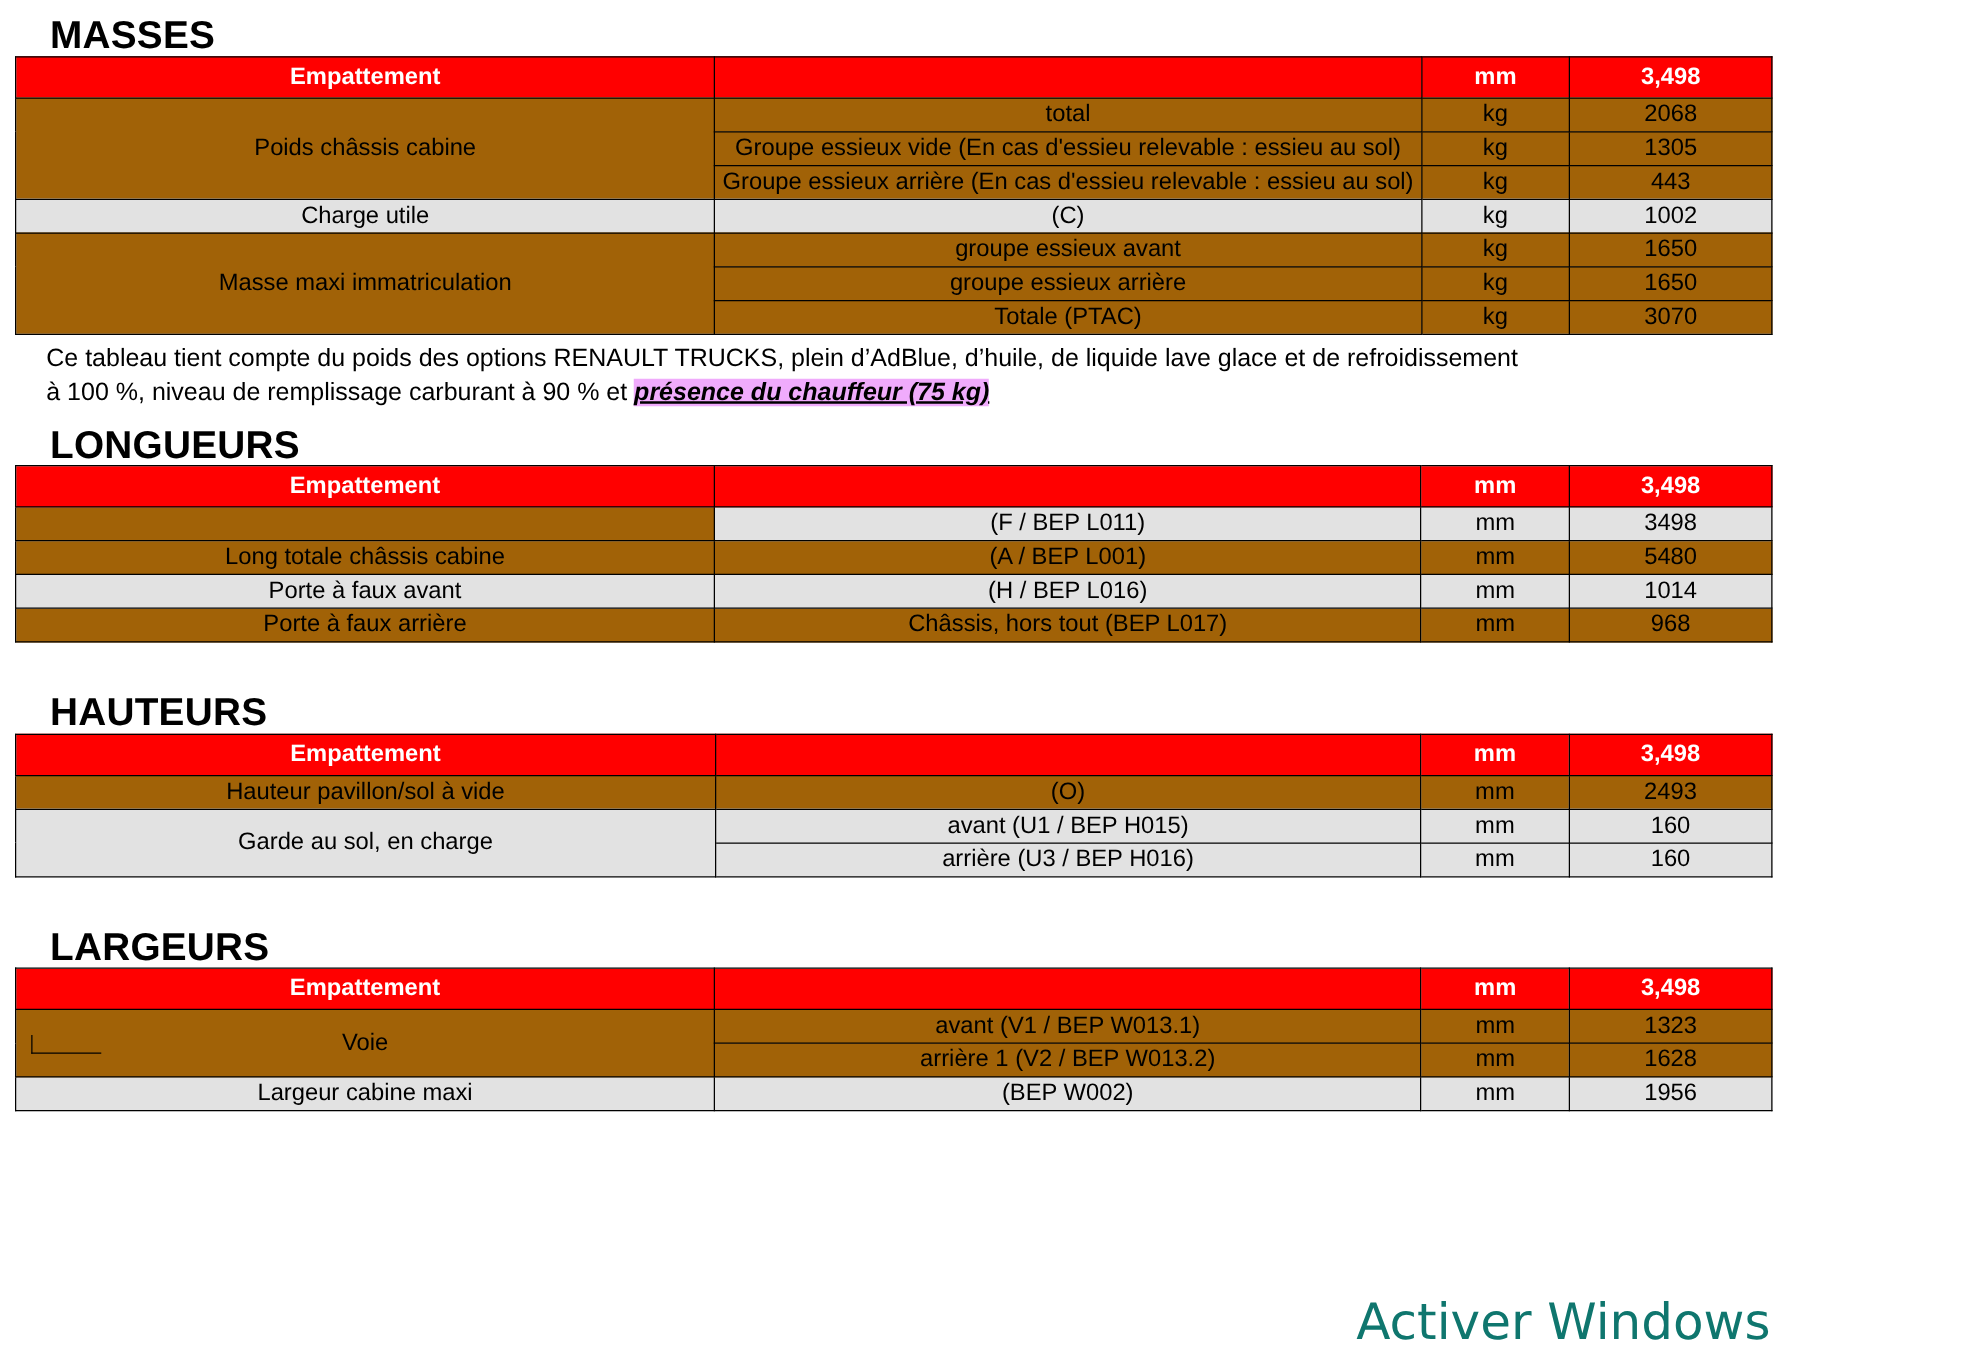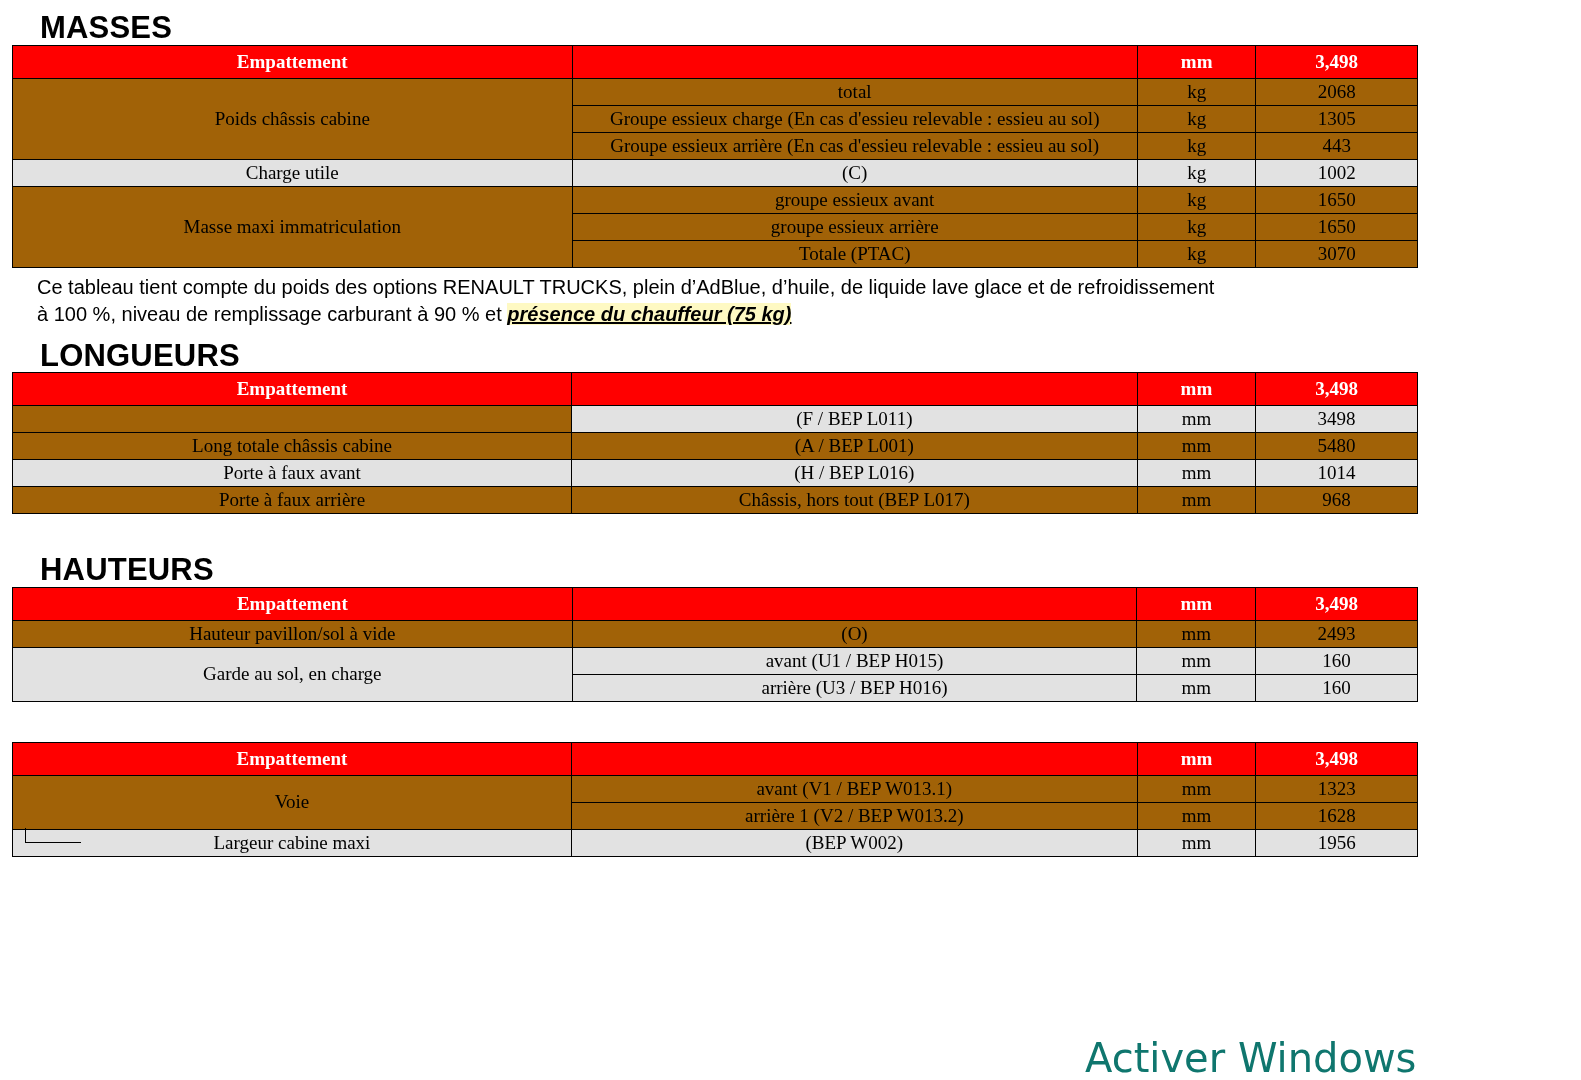--- a/index.html
+++ b/index.html
@@ -26,21 +26,20 @@
     font-weight: bold;
     margin: 0;
     padding: 0 0 0 28px;
     letter-spacing: 0.2px;
     line-height: 1.05;
   }
   table.spec {
     border-collapse: collapse;
     table-layout: fixed;
     font-size: 19px;
-    font-family: Liberation Serif, serif;
   }
   table.spec td, table.spec th {
     border: 1px solid #000000;
     padding: 2px 4px;
     text-align: center;
     vertical-align: middle;
     font-weight: normal;
   }
   tr.header-row td {
     background: #ff0000;
@@ -59,21 +58,21 @@
   .col-b { width: 625px; }
   .col-c { width: 128px; }
   .col-d { width: 175px; }
   .note {
     font-size: 20px;
     line-height: 1.35;
     margin: 6px 0 0 25px;
     white-space: nowrap;
   }
   .hl {
-    background: #fef9c3;
+    background: #f0abfc;
     font-style: italic;
     font-weight: bold;
     text-decoration: underline;
   }
   .gap-sm { height: 12px; }
   .gap-lg { height: 40px; }
   .watermark {
     position: absolute;
     left: 1085px;
     top: 1035px;
@@ -113,21 +112,21 @@
         <td>mm</td>
         <td>3,498</td>
       </tr>
       <tr>
         <td class="white" rowspan="3">Poids châssis cabine</td>
         <td class="white">total</td>
         <td class="white">kg</td>
         <td class="white">2068</td>
       </tr>
       <tr>
-        <td class="white">Groupe essieux charge (En cas d'essieu relevable : essieu au sol)</td>
+        <td class="white">Groupe essieux vide (En cas d'essieu relevable : essieu au sol)</td>
         <td class="white">kg</td>
         <td class="white">1305</td>
       </tr>
       <tr>
         <td class="white">Groupe essieux arrière (En cas d'essieu relevable : essieu au sol)</td>
         <td class="white">kg</td>
         <td class="white">443</td>
       </tr>
       <tr>
         <td class="shade">Charge utile</td>
@@ -237,20 +236,21 @@
         <td class="shade">mm</td>
         <td class="shade">160</td>
       </tr>
     </tbody>
   </table>
 
   <div class="stub"></div>
 
   <div class="gap-lg"></div>
 
+  <h2 class="section-title">LARGEURS</h2>
   <table class="spec">
     <colgroup>
       <col class="col-a">
         <col class="col-b">
         <col class="col-c">
         <col class="col-d">
     </colgroup>
     <tbody>
       <tr class="header-row">
         <td>Empattement</td>

